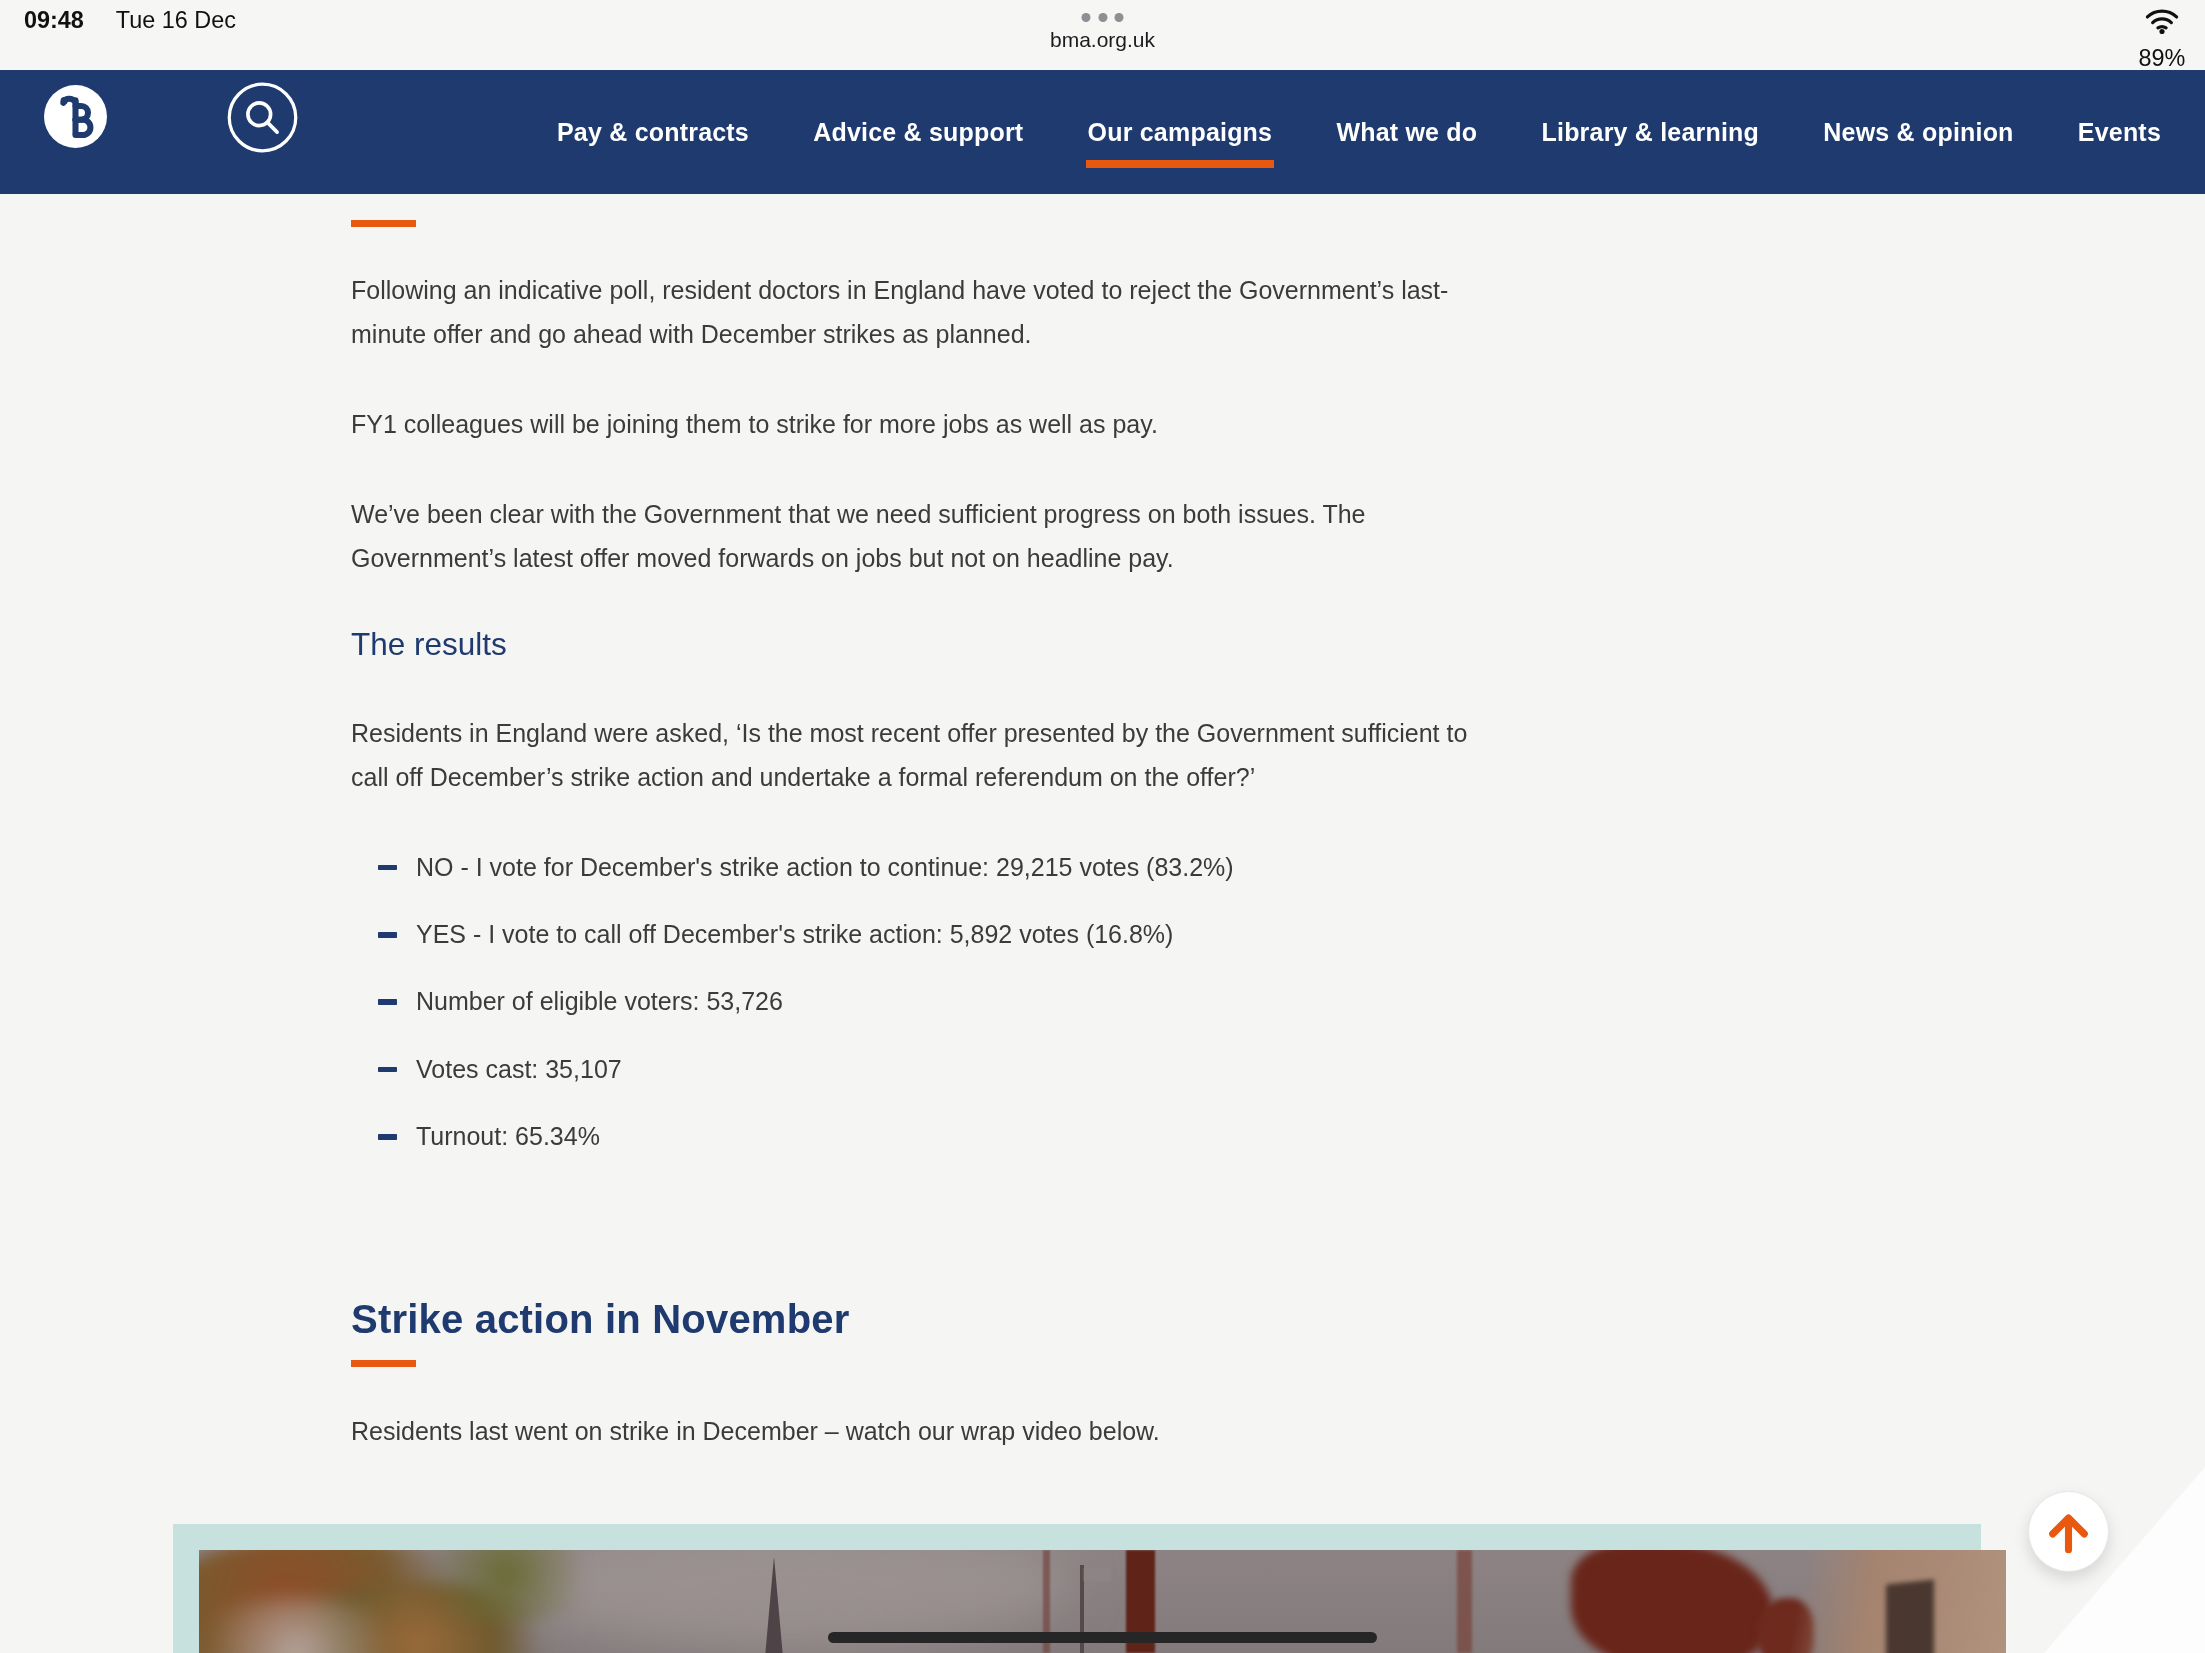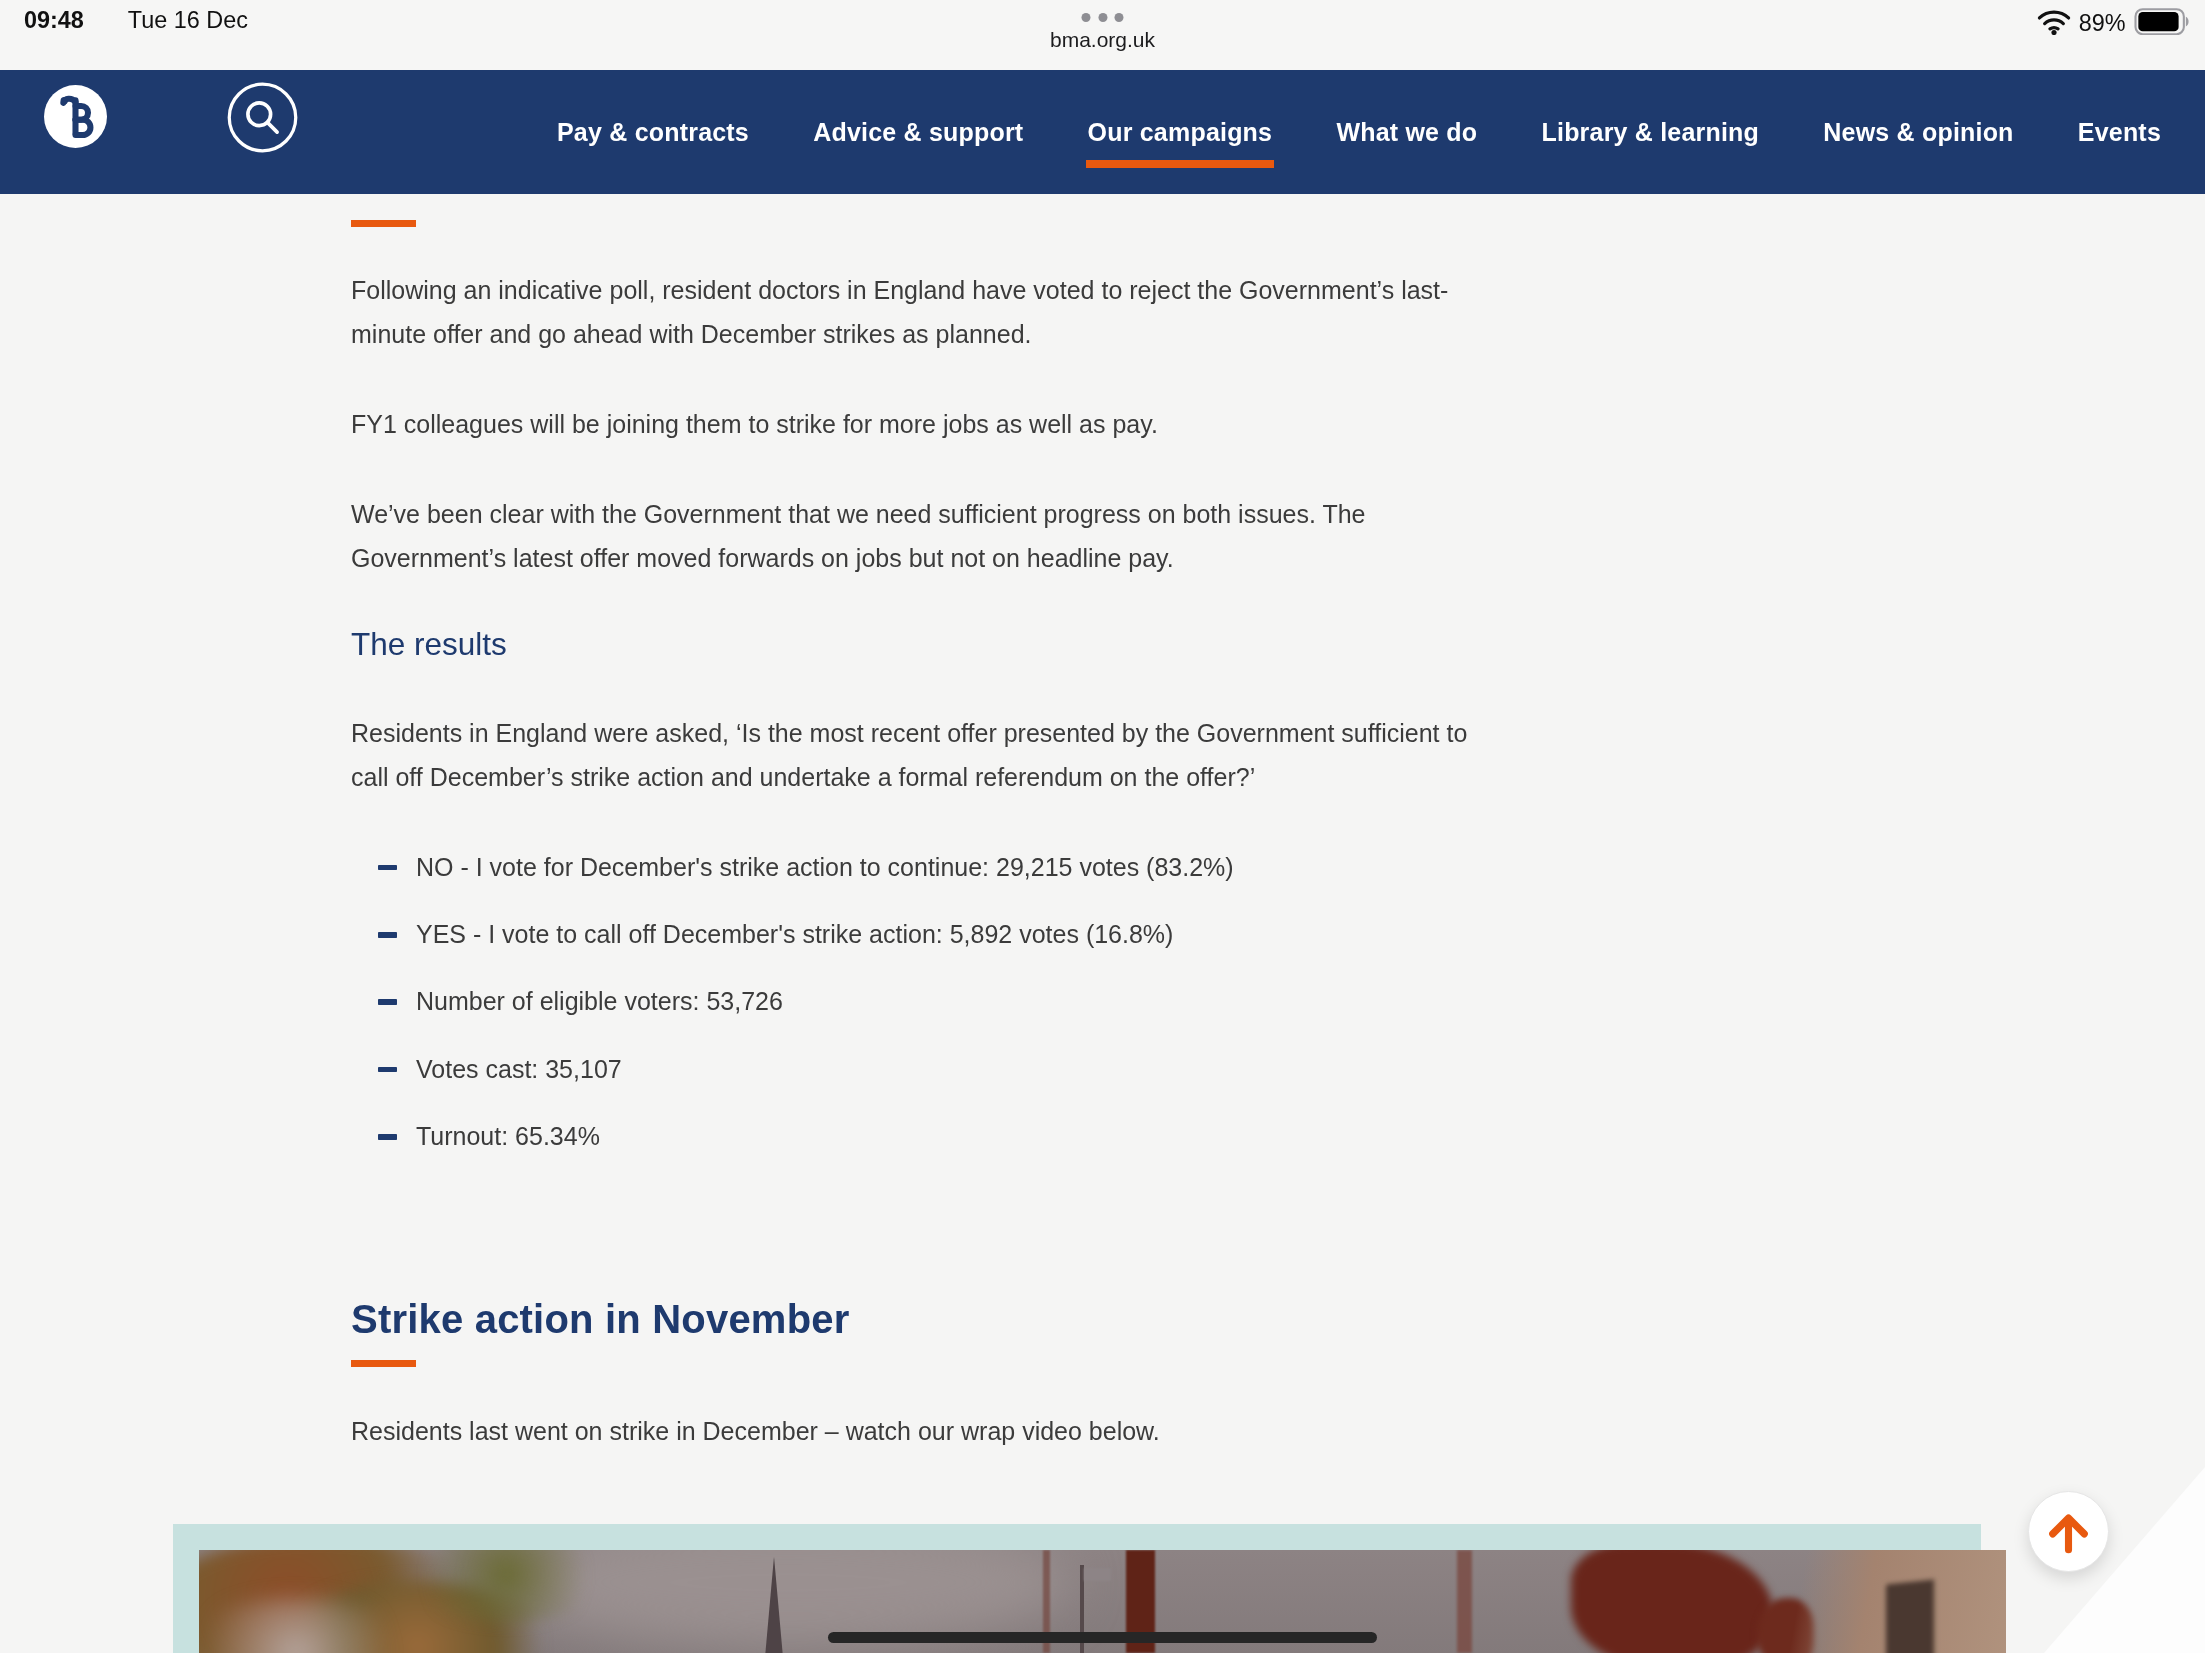--- a/index.html
+++ b/index.html
@@ -5,28 +5,28 @@
   * { margin:0; padding:0; box-sizing:border-box; }
   html,body { width:2205px; height:1653px; overflow:hidden; }
   body {
     font-family:"Liberation Sans","DejaVu Sans",sans-serif;
     background:#f5f5f4; color:#3b3b3b; position:relative;
   }
   #screen { position:absolute; inset:0; }
 
   
   .status-bar { position:absolute; top:0; left:0; right:0; height:70px; background:#f6f6f5; }
-  .sb-left { position:absolute; left:24px; top:6.5px; display:flex; gap:44px; align-items:baseline; }
+  .sb-left { position:absolute; left:24px; top:6.5px; display:flex; gap:32px; align-items:baseline; }
   .sb-time { font-size:23.4px; font-weight:700; color:#111; }
   .sb-date { font-size:23.4px; font-weight:400; color:#111; }
   .sb-center { position:absolute; left:50%; transform:translateX(-50%); top:0; text-align:center; }
   .tab-dots { display:flex; gap:7.3px; justify-content:center; margin-top:13px; }
   .tab-dots i { width:9px; height:9px; border-radius:50%; background:#8e8e93; }
   .sb-url { margin-top:5.7px; font-size:21px; color:#1c1c1e; }
-  .sb-right { position:absolute; right:14.5px; top:8px; display:flex; align-items:center; gap:8px; }
+  .sb-right { position:absolute; right:14.5px; top:8px; display:flex; align-items:center; gap:8px;flex-direction:column; }
   .sb-batt-pct { font-size:23.4px; color:#111; }
 
   
   .navbar { position:absolute; top:70px; left:0; right:0; height:124px; background:#1e3a6e; }
   .logo-btn { position:absolute; left:44px; top:15.3px; width:63px; height:63px; border:none; background:transparent; cursor:pointer; }
   .search-btn { position:absolute; left:226px; top:11.3px; width:73px; height:73px; border:none; background:transparent; cursor:pointer; }
   .nav-list { position:absolute; left:557px; right:44px; top:0; height:100%; display:flex; justify-content:space-between; align-items:center; list-style:none; }
   .nav-item { position:relative; color:#ffffff; font-size:25px; font-weight:700; letter-spacing:0.2px; cursor:pointer; padding:6.5px 0; }
   .nav-item.active::after { content:""; position:absolute; left:-1.6px; right:-1.6px; bottom:-14.5px; height:7.3px; background:#e8590f; }
 

